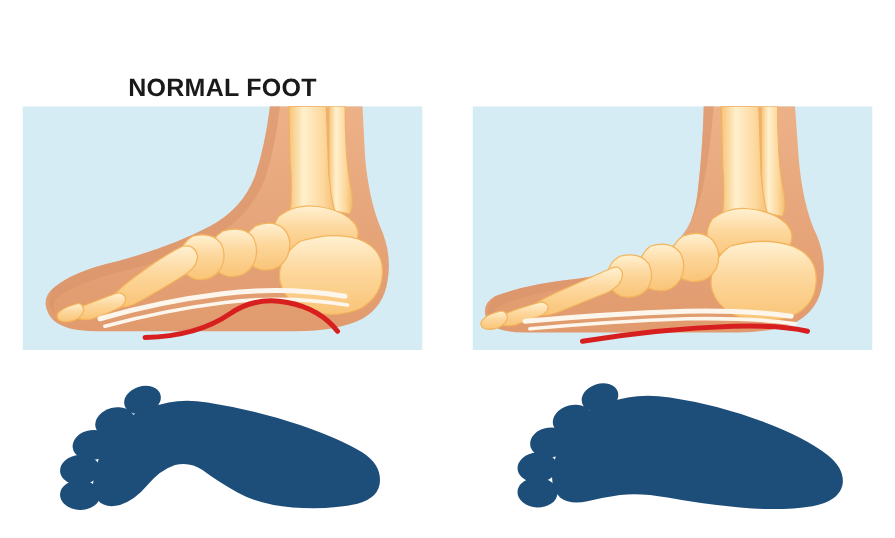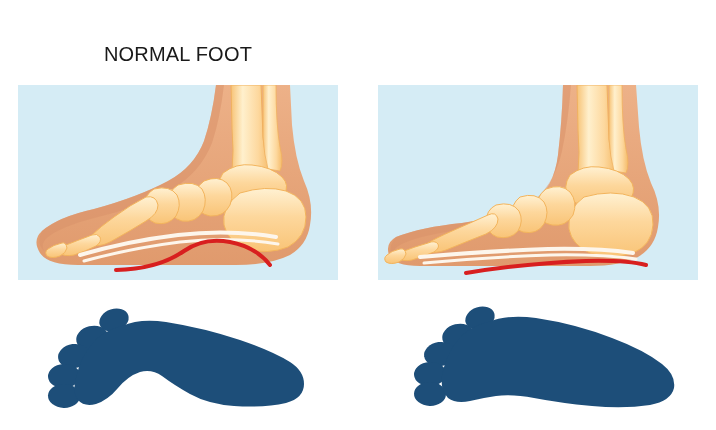--- a/index.html
+++ b/index.html
@@ -26,22 +26,23 @@
     text-align: center;
     color: #1a1a1a;
     font-size: 20px;
     line-height: 24px;
     letter-spacing: 0.2px;
     font-weight: 400;
     white-space: pre-line;
   }
   #title-normal {
     left: 18px;
-    top: 42px;
+    top: 59px;
     width: 320px;
+    font-weight: bold;
   }
   #title-flat {
     left: 378px;
     top: 24px;
     width: 320px;
   }
   .illus {
     position: absolute;
     top: 85px;
     width: 320px;

